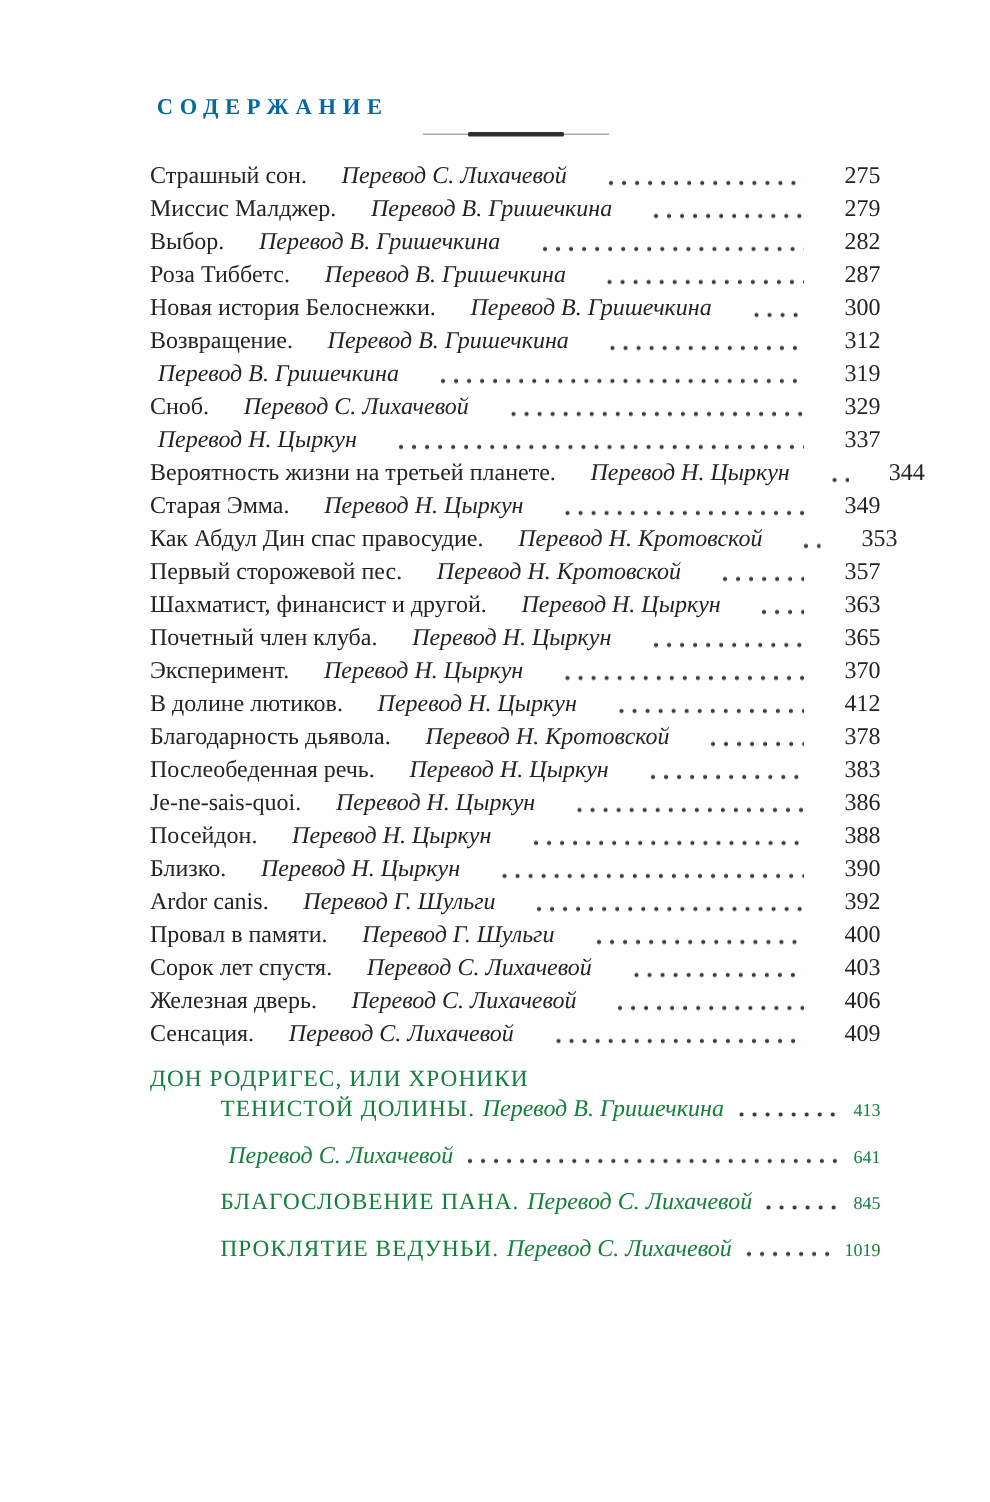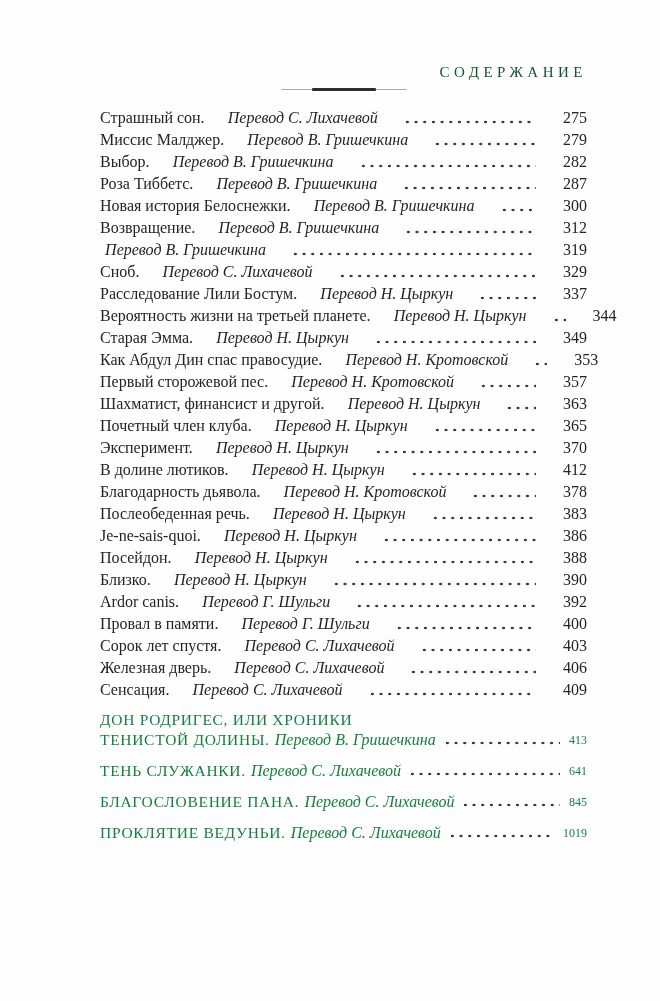--- a/index.html
+++ b/index.html
@@ -16,24 +16,24 @@
   .content {
     position: absolute;
     left: 100px;
     top: 64px;
     width: 487px;
   }
   h1.toc-title {
     margin: 0;
     font-size: 15px;
     line-height: 16px;
-    font-weight: normal;
-    text-align: right;
+    font-weight: bold;
+    text-align: left;
     letter-spacing: 4.5px;
-    color: #14532d;
+    color: #0369a1;
     text-indent: 4.5px; 
   }
   .ornament {
     position: relative;
     width: 124px;
     height: 3px;
     margin: 8px auto 0 auto;
   }
   .ornament::before {
     content: "";
@@ -72,21 +72,21 @@
   .pg { white-space: nowrap; flex: 0 0 auto; }
   .toc-sections { margin-top: 9px; }
   .section { margin-top: 11px; }
   .section:first-child { margin-top: 0; }
   .sec-line, .sec-row {
     font-size: 15.5px;
     line-height: 20px;
     letter-spacing: 0.7px;
     color: #15803d;
   }
-  .sec-row { display: flex; align-items: center; height: 20px; }
+  .sec-row { display: flex; align-items: center; height: 20px; margin-left: 47px; }
   .sec-row .tr { letter-spacing: 0; font-size: 16px; }
   .sec-row .pg { letter-spacing: 0; font-size: 12px; }
 </style>
 </head>
 <body>
 
 <div class="page">
   <div class="content">
     <h1 class="toc-title">СОДЕРЖАНИЕ</h1>
     <div class="ornament"></div>
@@ -132,21 +132,20 @@
           <span class="leader"></span>
           <span class="pg">319</span>
         </div>
         <div class="row">
           <span class="t">Сноб.</span>
           <span class="tr">Перевод С. Лихачевой</span>
           <span class="leader"></span>
           <span class="pg">329</span>
         </div>
         <div class="row">
-          <span class="t">Расследование Лили Бостум.</span>
           <span class="tr">Перевод Н. Цыркун</span>
           <span class="leader"></span>
           <span class="pg">337</span>
         </div>
         <div class="row">
           <span class="t">Вероятность жизни на третьей планете.</span>
           <span class="tr">Перевод Н. Цыркун</span>
           <span class="leader"></span>
           <span class="pg">344</span>
         </div>
@@ -258,21 +257,20 @@
           <div class="sec-line">ДОН РОДРИГЕС, ИЛИ ХРОНИКИ</div>
           <div class="sec-row">
             <span class="t">ТЕНИСТОЙ ДОЛИНЫ.</span>
             <span class="tr">Перевод В. Гришечкина</span>
             <span class="leader"></span>
             <span class="pg">413</span>
           </div>
         </div>
         <div class="section">
           <div class="sec-row">
-            <span class="t">ТЕНЬ СЛУЖАНКИ.</span>
             <span class="tr">Перевод С. Лихачевой</span>
             <span class="leader"></span>
             <span class="pg">641</span>
           </div>
         </div>
         <div class="section">
           <div class="sec-row">
             <span class="t">БЛАГОСЛОВЕНИЕ ПАНА.</span>
             <span class="tr">Перевод С. Лихачевой</span>
             <span class="leader"></span>

